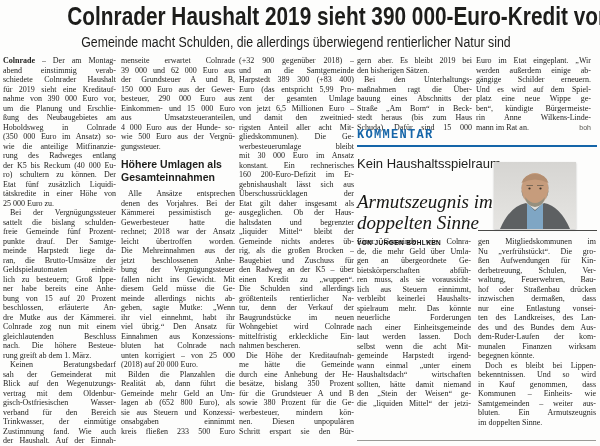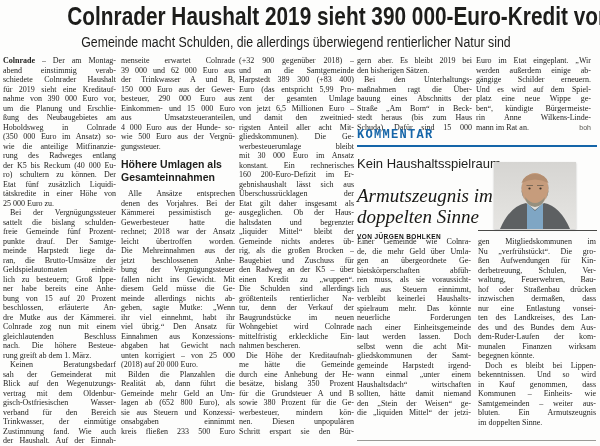--- a/index.html
+++ b/index.html
@@ -28,21 +28,21 @@
   .sechead{font-family:"Liberation Sans",sans-serif;font-weight:bold;
            font-size:10.5px;line-height:12.5px;margin:7px 0 6px;}
   .sig{float:right;font-size:7px;color:#55544f;font-family:"Liberation Sans",sans-serif;}
   
   .kommentar{position:absolute;left:357px;top:126px;width:240px;height:320px;}
   .kom-label{text-align:left;font-family:Liberation Mono, monospace;font-weight:bold;
              font-size:12px;letter-spacing:1.3px;margin-top:2px;}
   .kom-rule{border:none;border-top:2px solid;margin:3px 0 0;}
   .kom-kicker{font-family:"Liberation Sans",sans-serif;font-size:13px;margin-top:9px;
               color:#22221f;}
-  .kom-title{font-style:italic;font-size:19px;line-height:21px;margin-top:14px;width:140px;
+  .kom-title{font-style:italic;font-size:19px;line-height:21px;margin-top:20px;width:140px;
              color:#171714;}
   .kom-byline{font-family:"Liberation Sans",sans-serif;font-weight:bold;font-size:6.5px;
               letter-spacing:.4px;margin-top:6px;color:#111;}
   .portrait{position:absolute;left:137px;top:36px;width:82px;height:67px;
             box-shadow:0 1px 2px rgba(0,0,0,.25);}
   .portrait svg{display:block;}
   .photo-rule{position:absolute;left:121px;top:104px;width:119px;border-top:1px solid #4a4a48;}
   .kom-body{position:absolute;top:111px;left:0;font-size:8px;line-height:9.5px;display:flex;}
   .kom-colA{width:114px;margin-right:7px;}
   .kom-colB{width:118px;}
@@ -103,21 +103,21 @@
         <div class="tl">Trinkwasser, der einmütige</div>
         <div class="tl">Zustimmung fand. Wie auch</div>
         <div class="tl">der Haushalt. Auf der Einnah-</div>
       </div>
   </div>
 
   <div class="col col-2">
     <div>
         <div class="tl">menseite erwartet Colnrade</div>
         <div class="tl">39 000 und 62 000 Euro aus</div>
-        <div class="tl">der Trinkwasser A und B,</div>
+        <div class="tl">der Grundsteuer A und B,</div>
         <div class="tl">150 000 Euro aus der Gewer-</div>
         <div class="tl">besteuer, 290 000 Euro aus</div>
         <div class="tl">Einkommen- und 15 000 Euro</div>
         <div class="tl">aus Umsatzsteueranteilen,</div>
         <div class="tl">4 000 Euro aus der Hunde- so-</div>
         <div class="tl">wie 500 Euro aus der Vergnü-</div>
         <div class="tl pend">gungssteuer.</div>
       </div>
     <div class="sechead">
       <div>Höhere Umlagen als</div>
@@ -133,21 +133,21 @@
         <div class="tl">Die Mehreinnahmen aus der</div>
         <div class="tl">jetzt beschlossenen Anhe-</div>
         <div class="tl">bung der Vergnügungssteuer</div>
         <div class="tl">fallen nicht ins Gewicht. Mit</div>
         <div class="tl">diesem Geld müsse die Ge-</div>
         <div class="tl">meinde allerdings nichts ab-</div>
         <div class="tl">geben, sagte Mutke: „Wenn</div>
         <div class="tl">ihr viel einnehmt, habt ihr</div>
         <div class="tl">viel übrig.“ Den Ansatz für</div>
         <div class="tl">Einnahmen aus Konzessions-</div>
-        <div class="tl">abgaben hat Gewicht nach</div>
+        <div class="tl">bluten hat Colnrade nach</div>
         <div class="tl">unten korrigiert – von 25 000</div>
         <div class="tl pend">(2018) auf 20 000 Euro.</div>
         <div class="tl ind">Bilden die Planzahlen die</div>
         <div class="tl">Realität ab, dann führt die</div>
         <div class="tl">Gemeinde mehr Geld an Um-</div>
         <div class="tl">lagen ab (652 800 Euro), als</div>
         <div class="tl">sie aus Steuern und Konzessi-</div>
         <div class="tl">onsabgaben einnimmt</div>
         <div class="tl">kreis fließen 233 500 Euro</div>
       </div>
@@ -267,21 +267,20 @@
           <div class="tl">gen an übergeordnete Ge-</div>
           <div class="tl">bietskörperschaften abfüh-</div>
           <div class="tl">ren muss, als sie voraussicht-</div>
           <div class="tl">lich aus Steuern einnimmt,</div>
           <div class="tl">verbleibt keinerlei Haushalts-</div>
           <div class="tl">spielraum mehr. Das könnte</div>
           <div class="tl">neuerliche Forderungen</div>
           <div class="tl">nach einer Einheitsgemeinde</div>
           <div class="tl">laut werden lassen. Doch</div>
           <div class="tl">selbst wenn die acht Mit-</div>
-          <div class="tl">gliedskommunen der Samt-</div>
           <div class="tl">gemeinde Harpstedt irgend-</div>
           <div class="tl">wann einmal „unter einem</div>
           <div class="tl">Haushaltsdach“ wirtschaften</div>
           <div class="tl">sollten, hätte damit niemand</div>
           <div class="tl">den „Stein der Weisen“ ge-</div>
           <div class="tl">die „liquiden Mittel“ der jetzi-</div>
         </div>
       <div class="kom-colB">
           <div class="tl">gen Mitgliedskommunen im</div>
           <div class="tl">Nu „verfrühstückt“. Die gro-</div>

